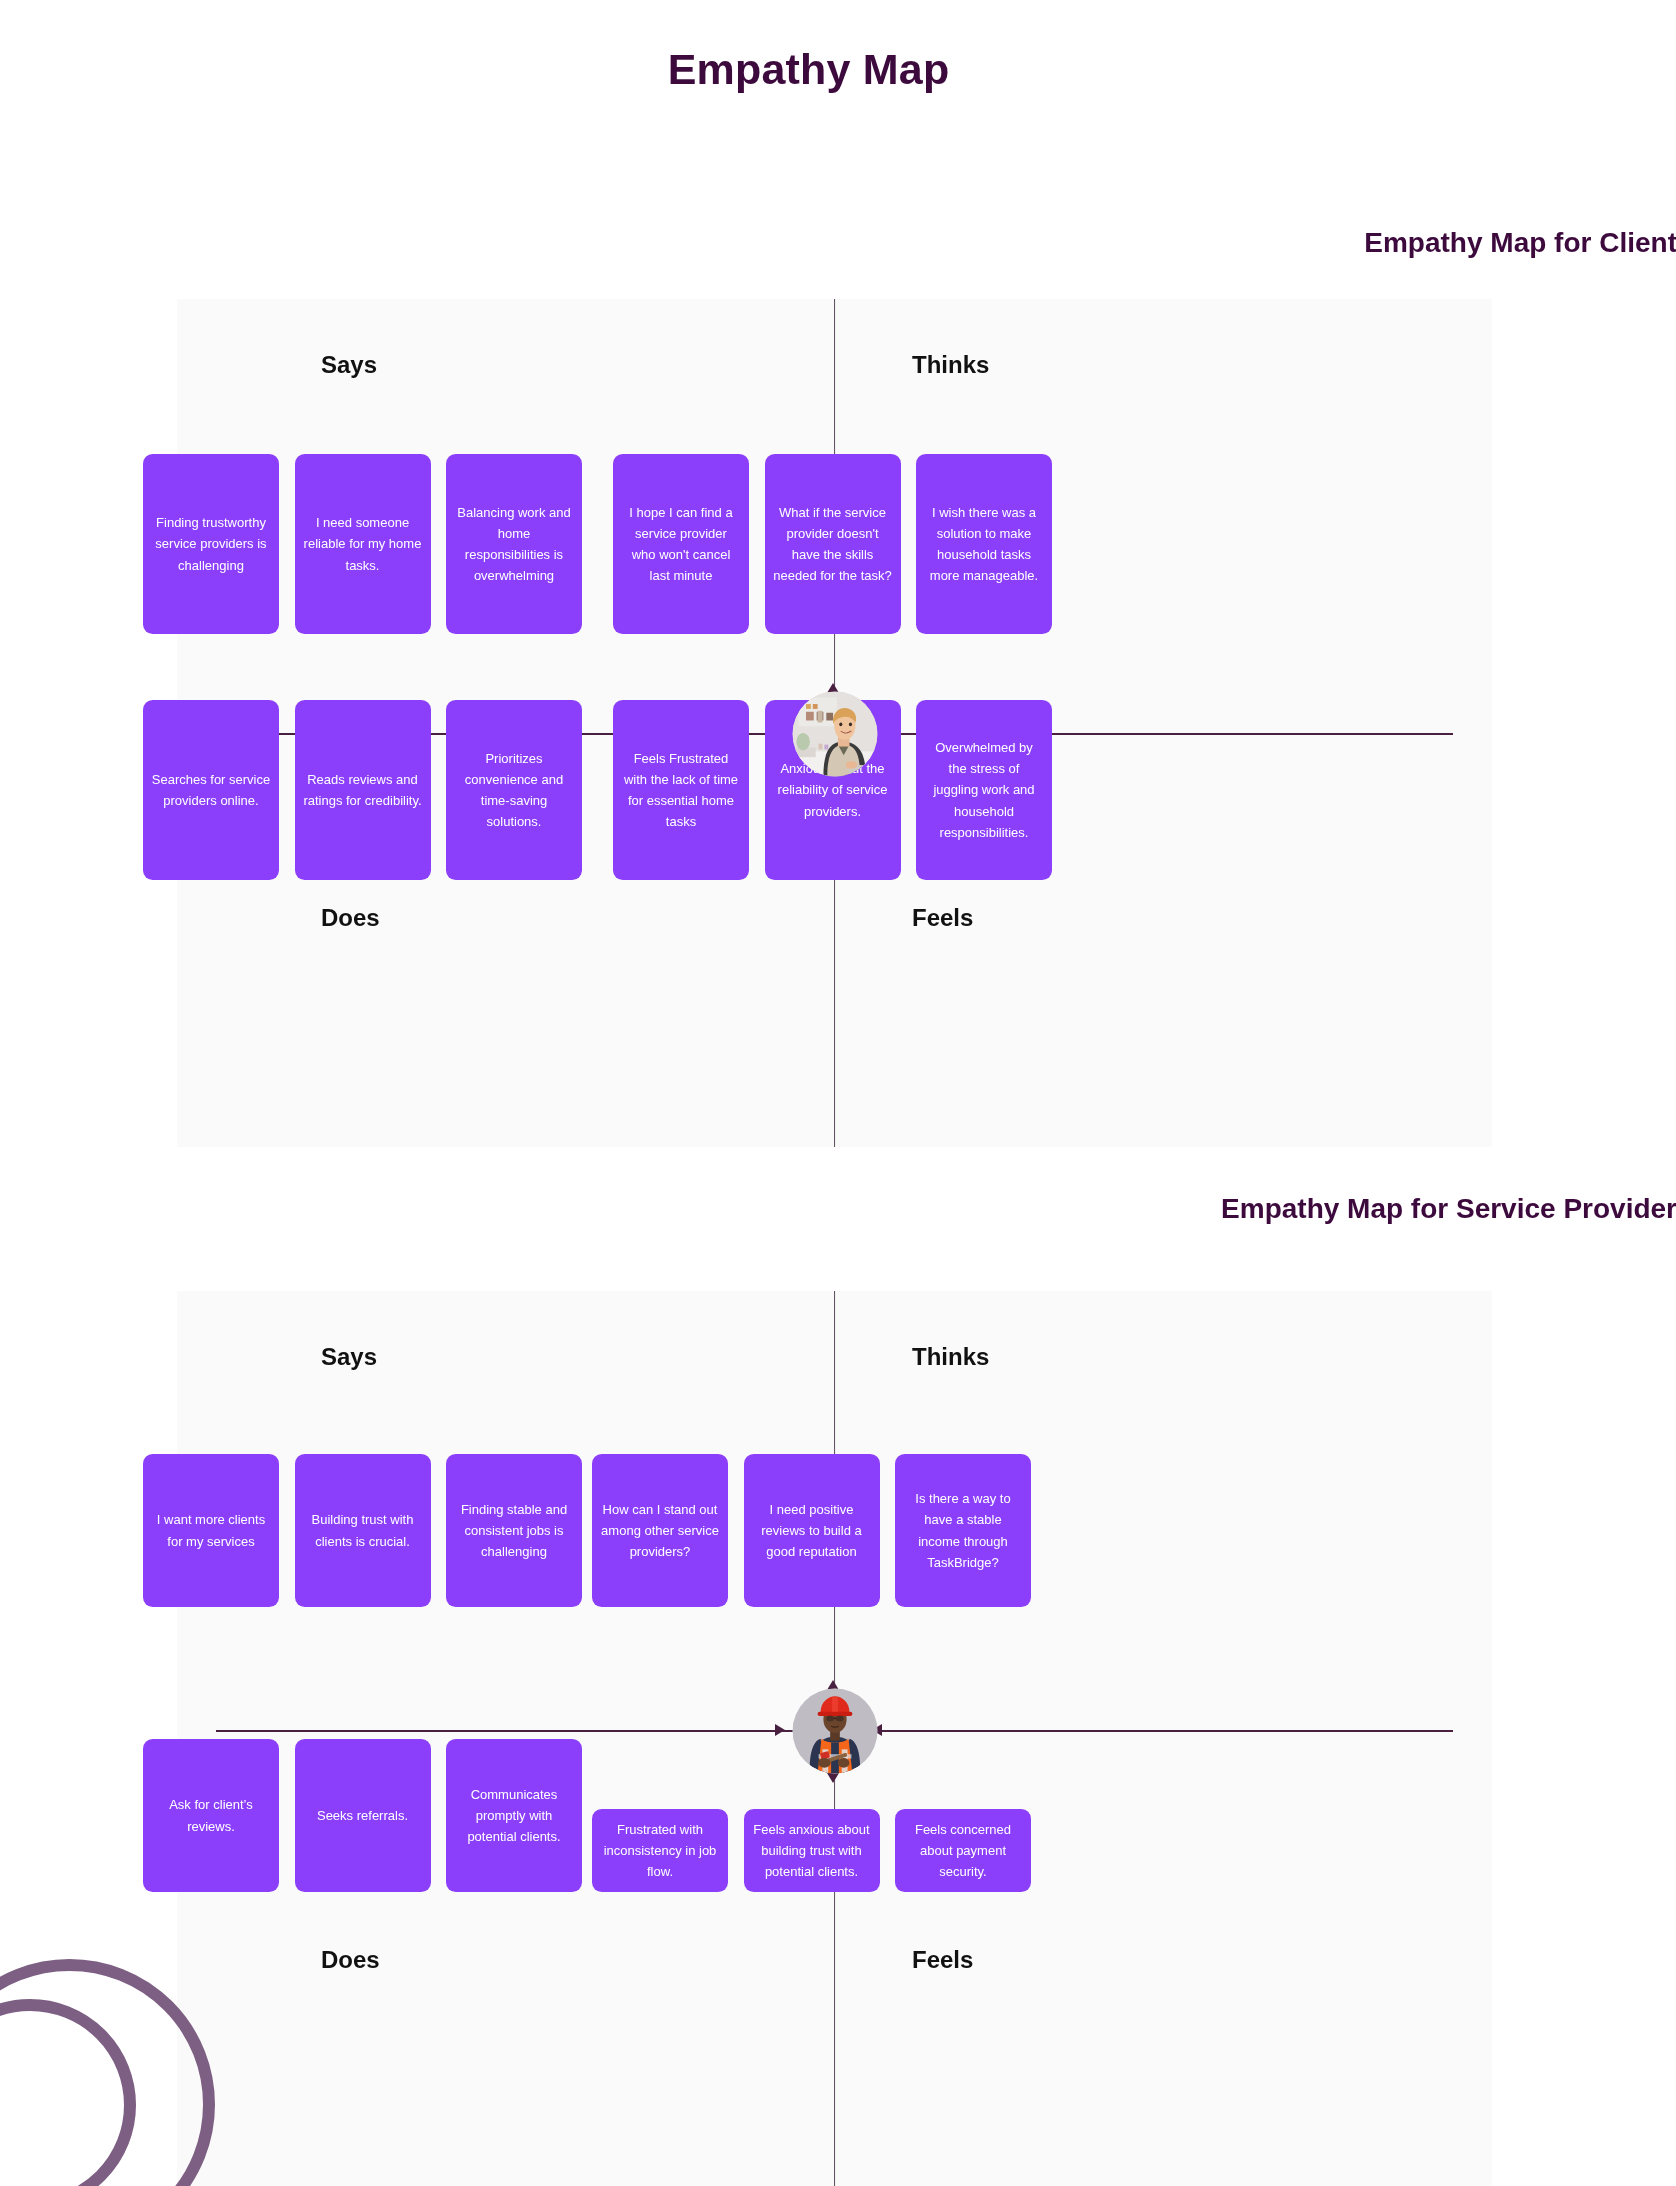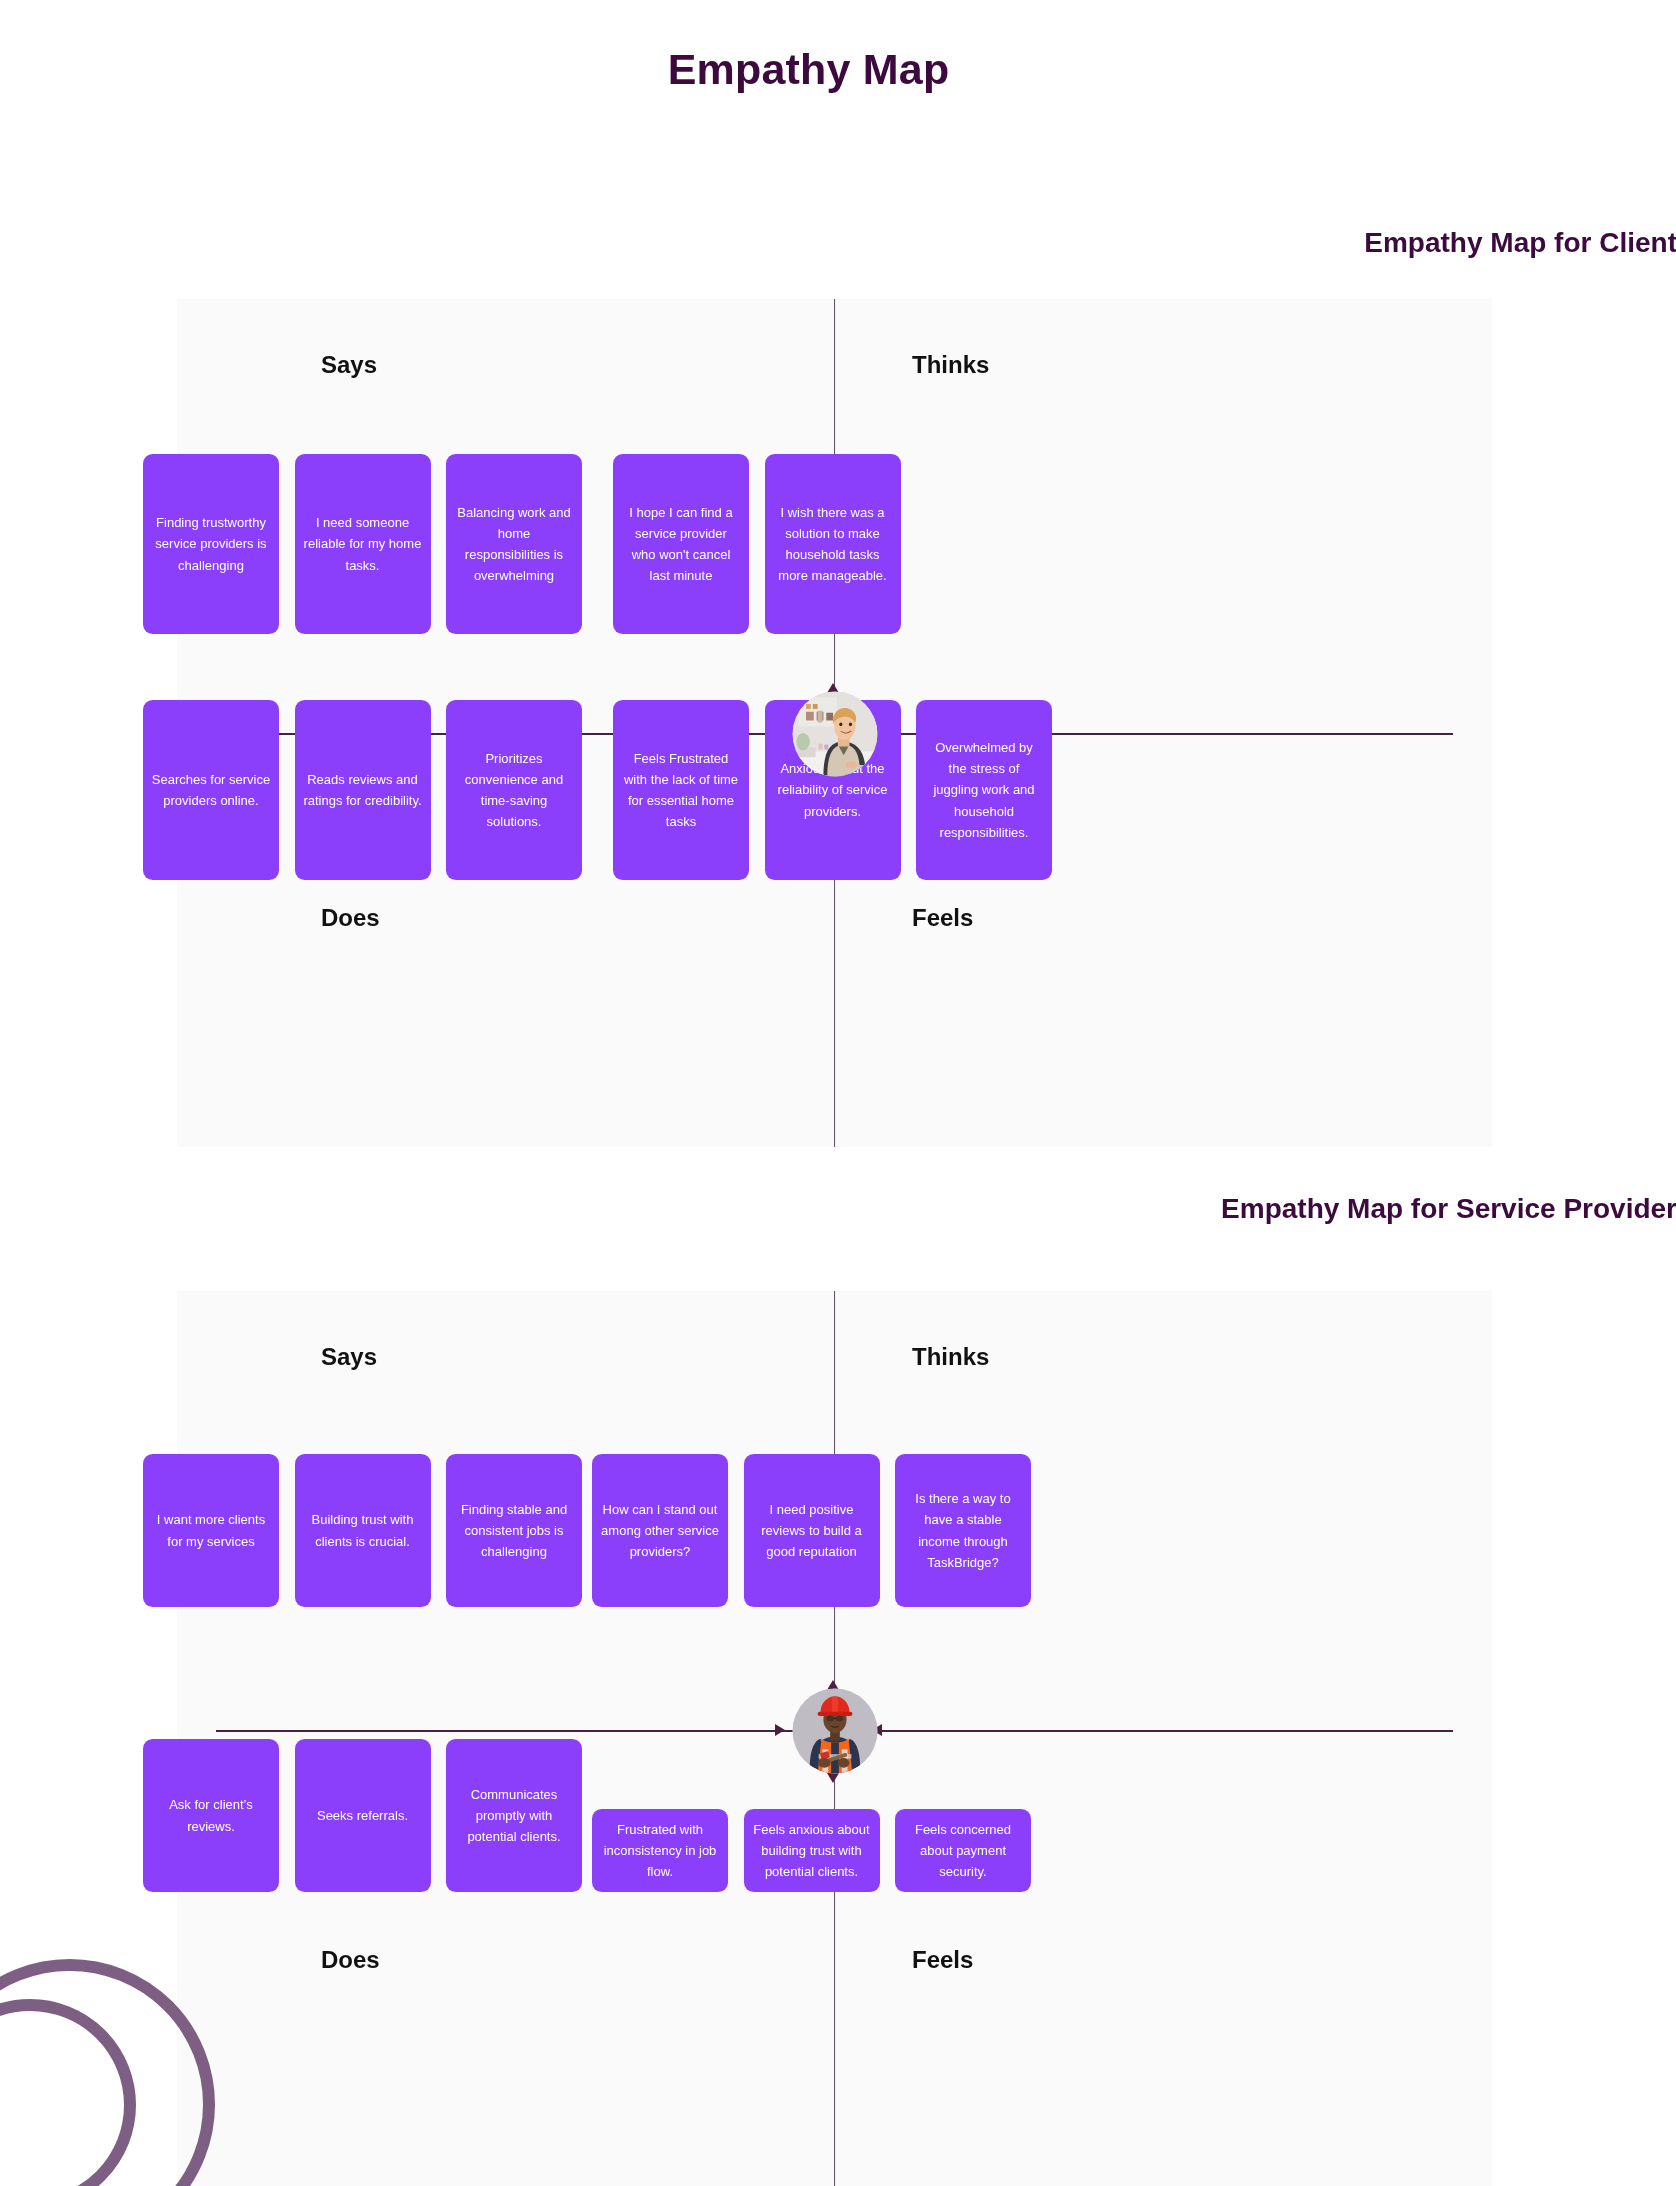--- a/index.html
+++ b/index.html
@@ -179,20 +179,21 @@
     <div class="quad-label" style="left:735px; top:605px;">Feels</div>
 
     <div class="card-row row-top left-group" style="left:-34px;">
       <div class="card">Finding trustworthy service providers is challenging</div>
       <div class="card">I need someone reliable for my home tasks.</div>
       <div class="card">Balancing work and home responsibilities is overwhelming</div>
     </div>
 
     <div class="card-row row-top right-group">
       <div class="card">I hope I can find a service provider who won't cancel last minute</div>
+      <div class="card">What if the service provider doesn't have the skills needed for the task?</div>
       <div class="card">I wish there was a solution to make household tasks more manageable.</div>
     </div>
 
     <div class="card-row row-bottom left-group">
       <div class="card">Searches for service providers online.</div>
       <div class="card">Reads reviews and ratings for credibility.</div>
       <div class="card">Prioritizes convenience and time-saving solutions.</div>
     </div>
 
     <div class="card-row row-bottom right-group">

